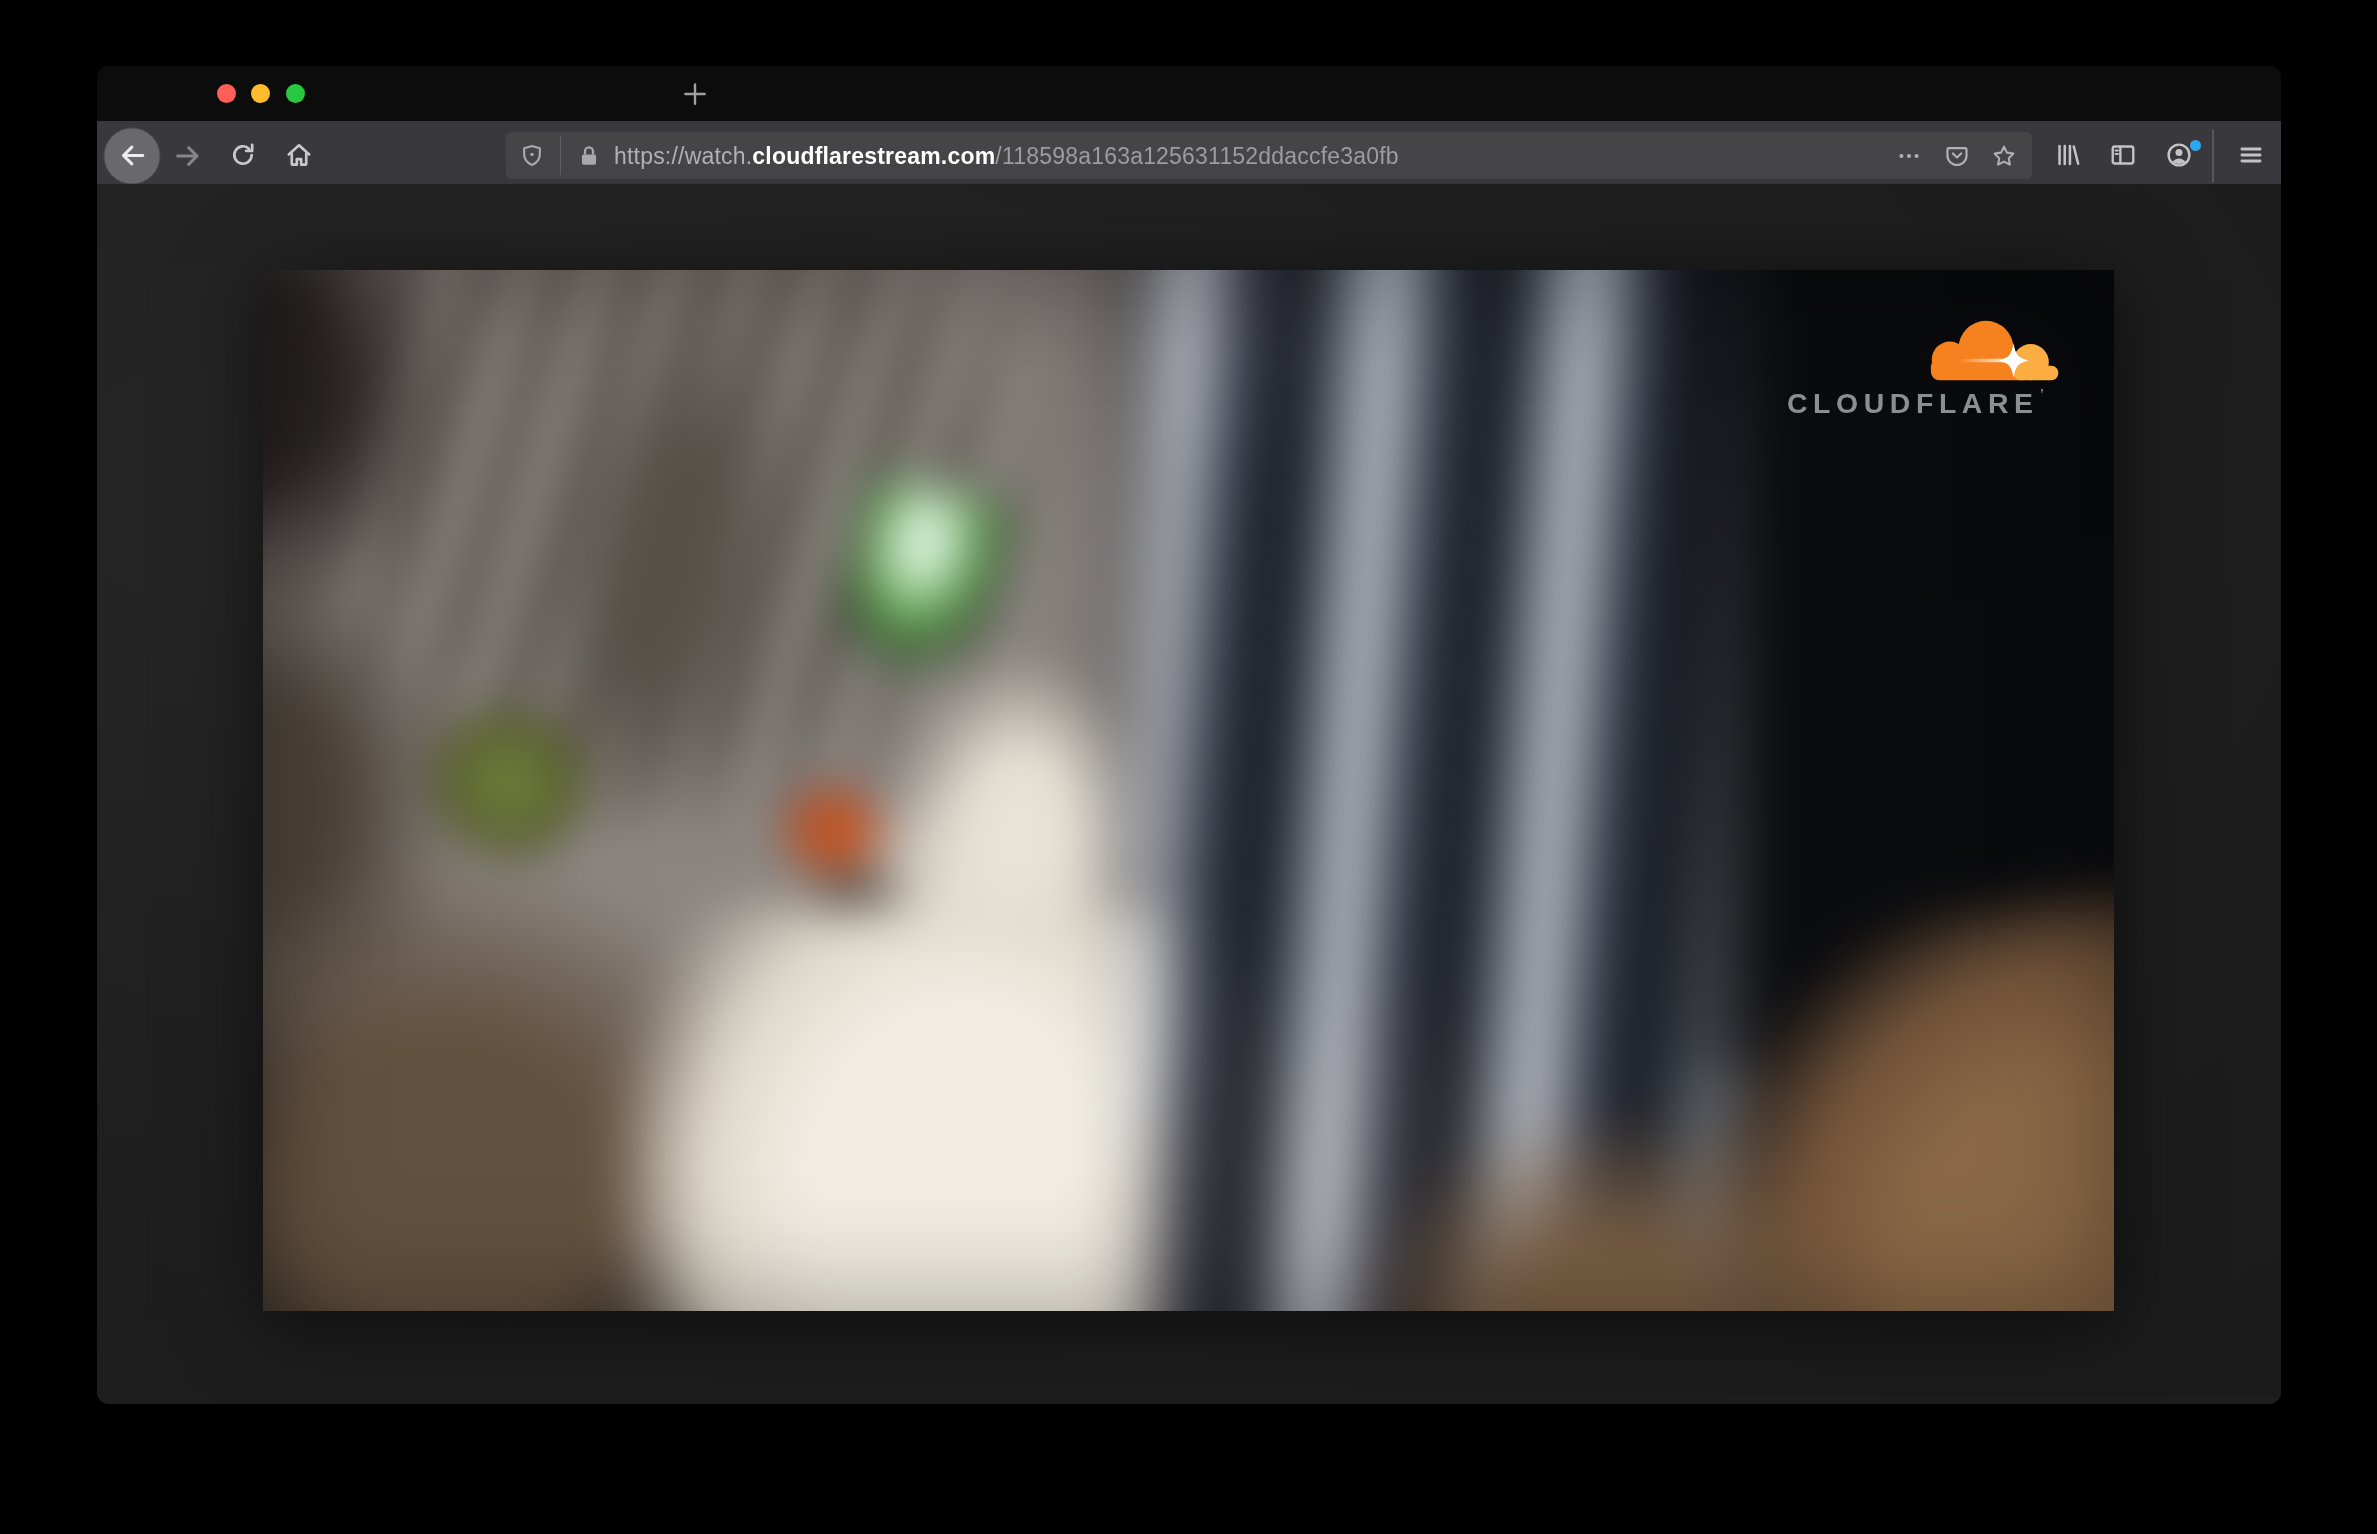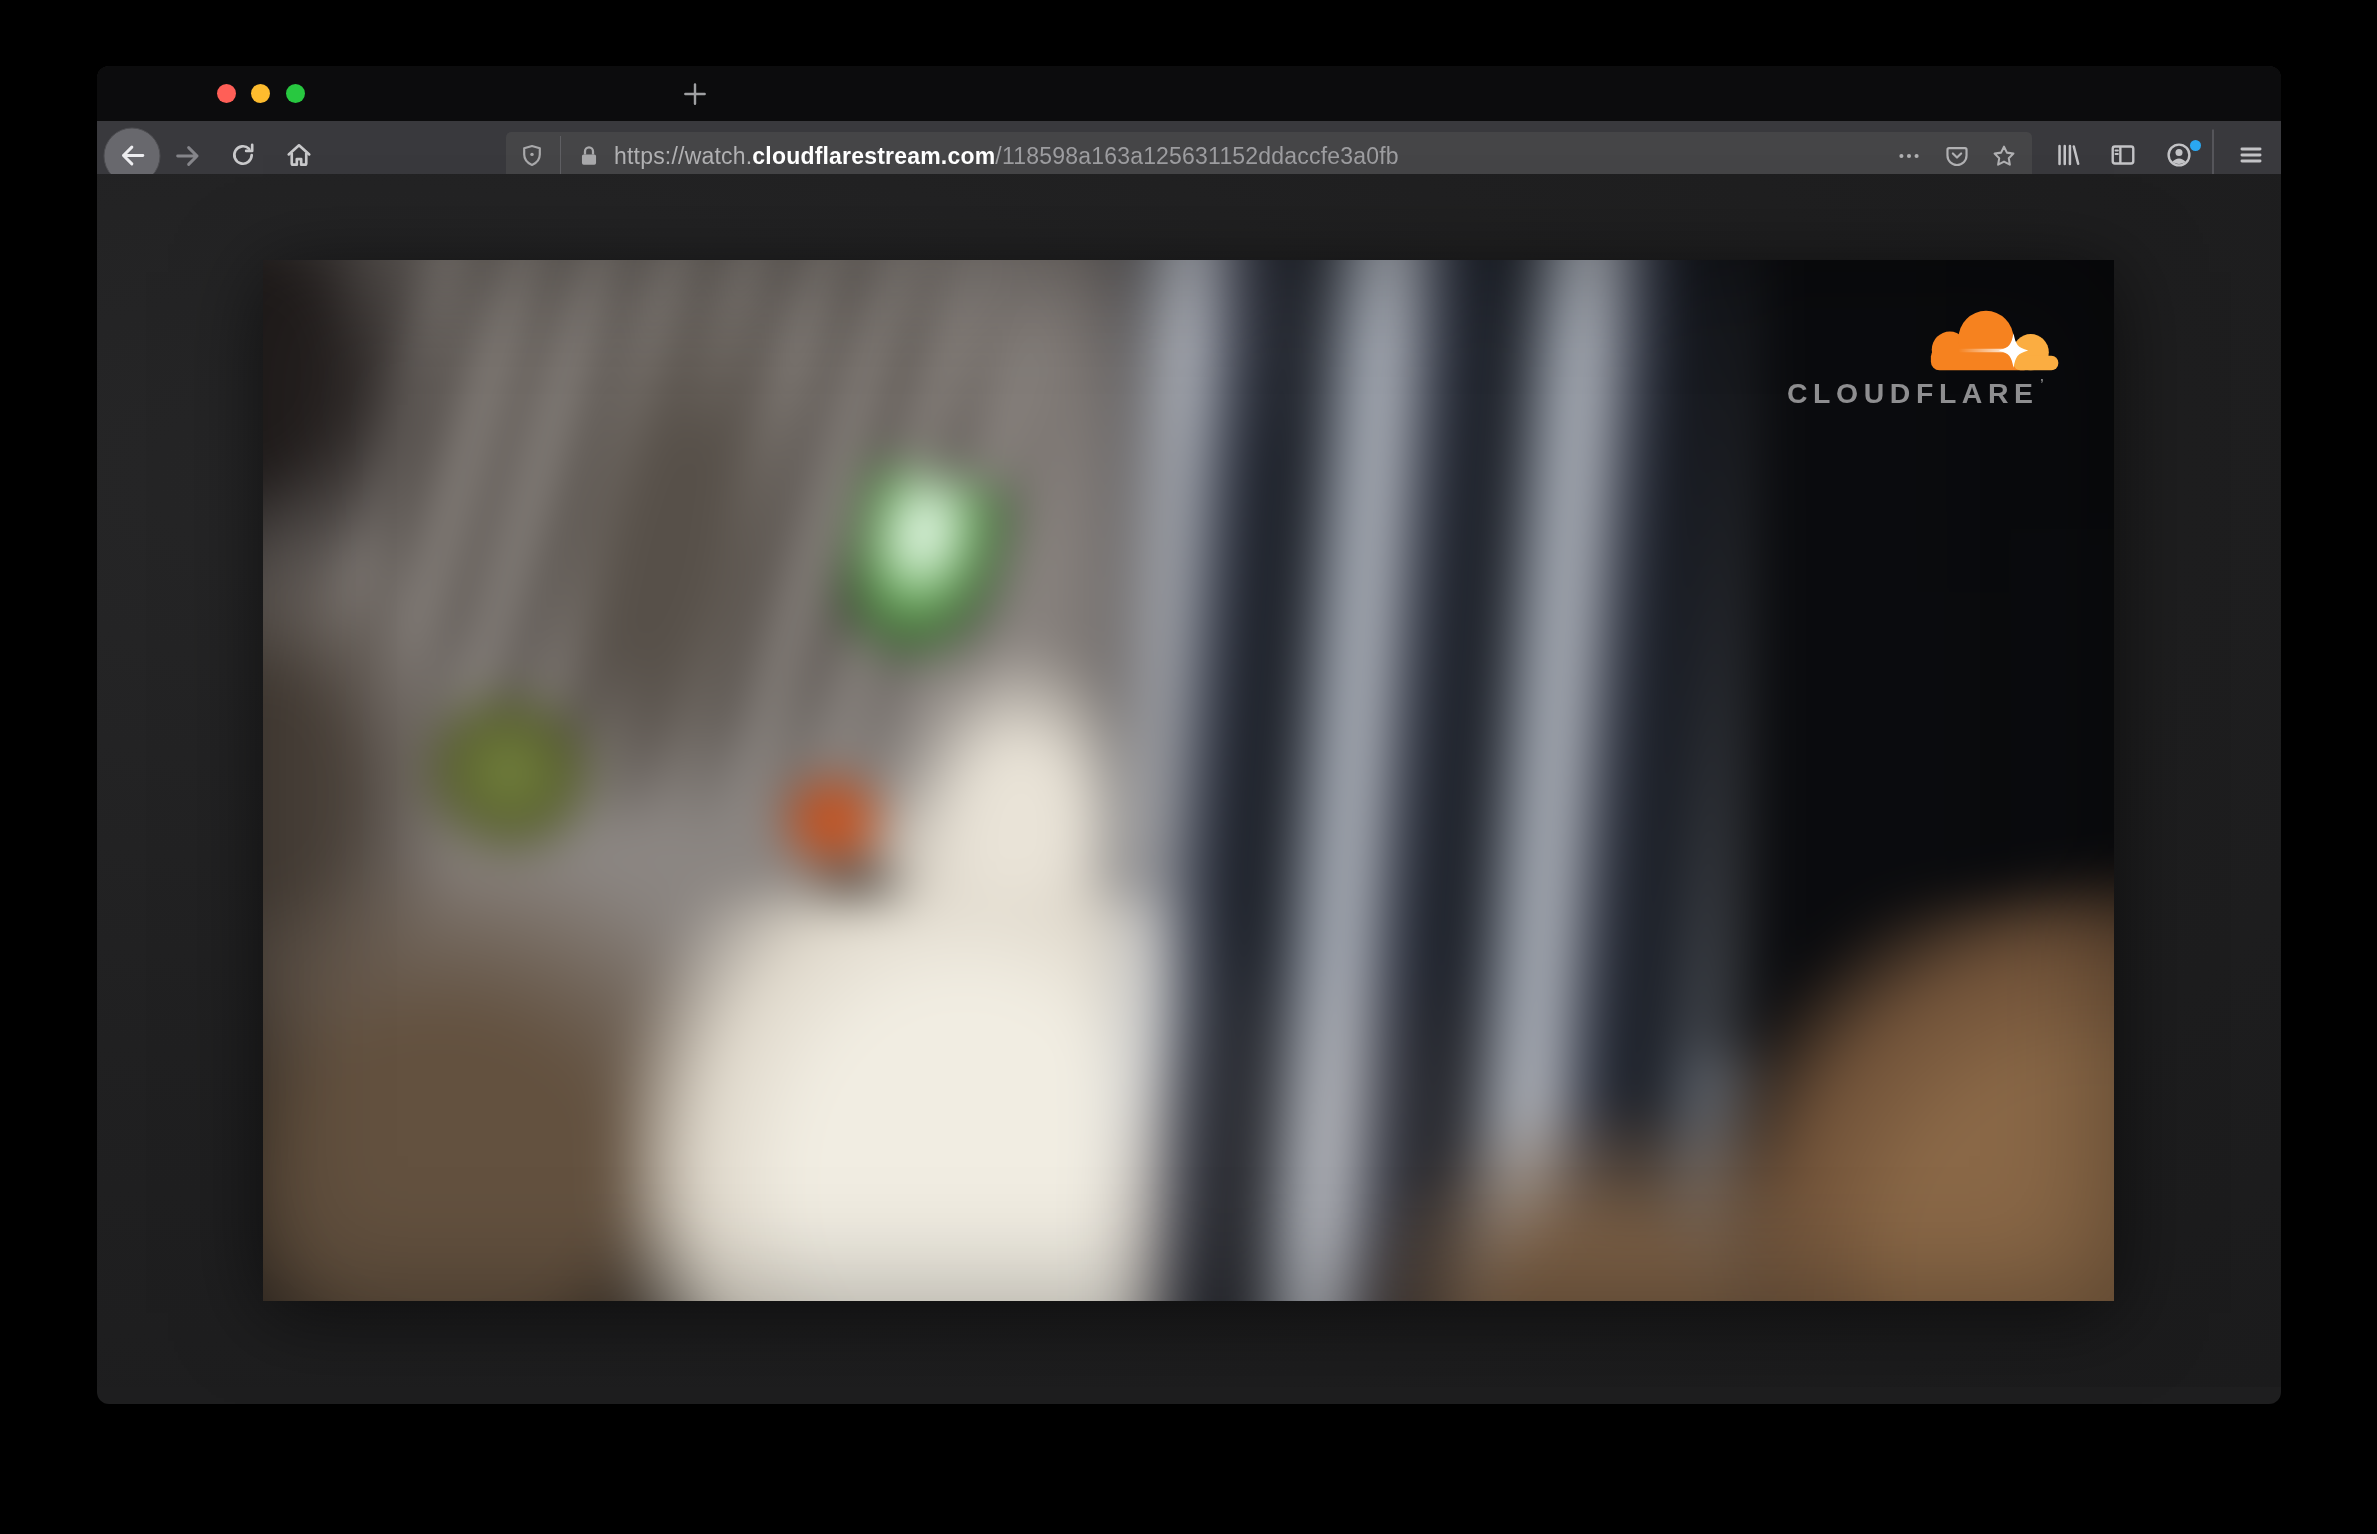--- a/index.html
+++ b/index.html
@@ -53,21 +53,21 @@
   .u-star{left:1498px;color:#b1b1b3;}
   .t-library{left:1972px;color:#c3c3c6;}
   .t-sidebar{left:2027px;color:#c3c3c6;}
   .t-account{left:2083px;color:#c3c3c6;}
   .acc-dot{position:absolute;left:2093px;top:19px;width:11.2px;height:11.2px;border-radius:50%;
            background:#2aa8f2;}
   .t-vsep{position:absolute;left:2115px;top:50%;transform:translateY(-50%);
           width:1.7px;height:53px;background:#55555a;}
   .t-menu{left:2155px;color:#c3c3c6;}
   
-  .content{position:absolute;left:0;top:108px;width:100%;height:1213px;
+  .content{position:absolute;left:0;top:118px;width:100%;height:1213px;
            background:radial-gradient(ellipse at 12% 25%,#262627 0%,#202021 45%,#1b1b1c 100%);}
   .video{position:absolute;left:166px;top:86px;width:1851px;height:1041px;background:#0c0d10;
          overflow:hidden;box-shadow:0 12px 78px rgba(0,0,0,.6);}
   .scene{position:absolute;inset:-52px;filter:blur(24px);background:#0d0e11;}
   .scene>div{position:absolute;}
   .sh-topmid{left:40%;top:-10%;width:22%;height:34%;
      background:radial-gradient(ellipse,#716d6b 25%,rgba(90,86,84,0) 70%);}
   .sh-head{left:-7%;top:-14%;width:56%;height:104%;
      background:radial-gradient(ellipse at 55% 42%,#94908d 0%,#89837f 42%,#6d6764 63%,rgba(50,46,44,0) 78%);}
   .sh-stripes{left:3%;top:-10%;width:40%;height:64%;opacity:.8;transform:rotate(7deg);

